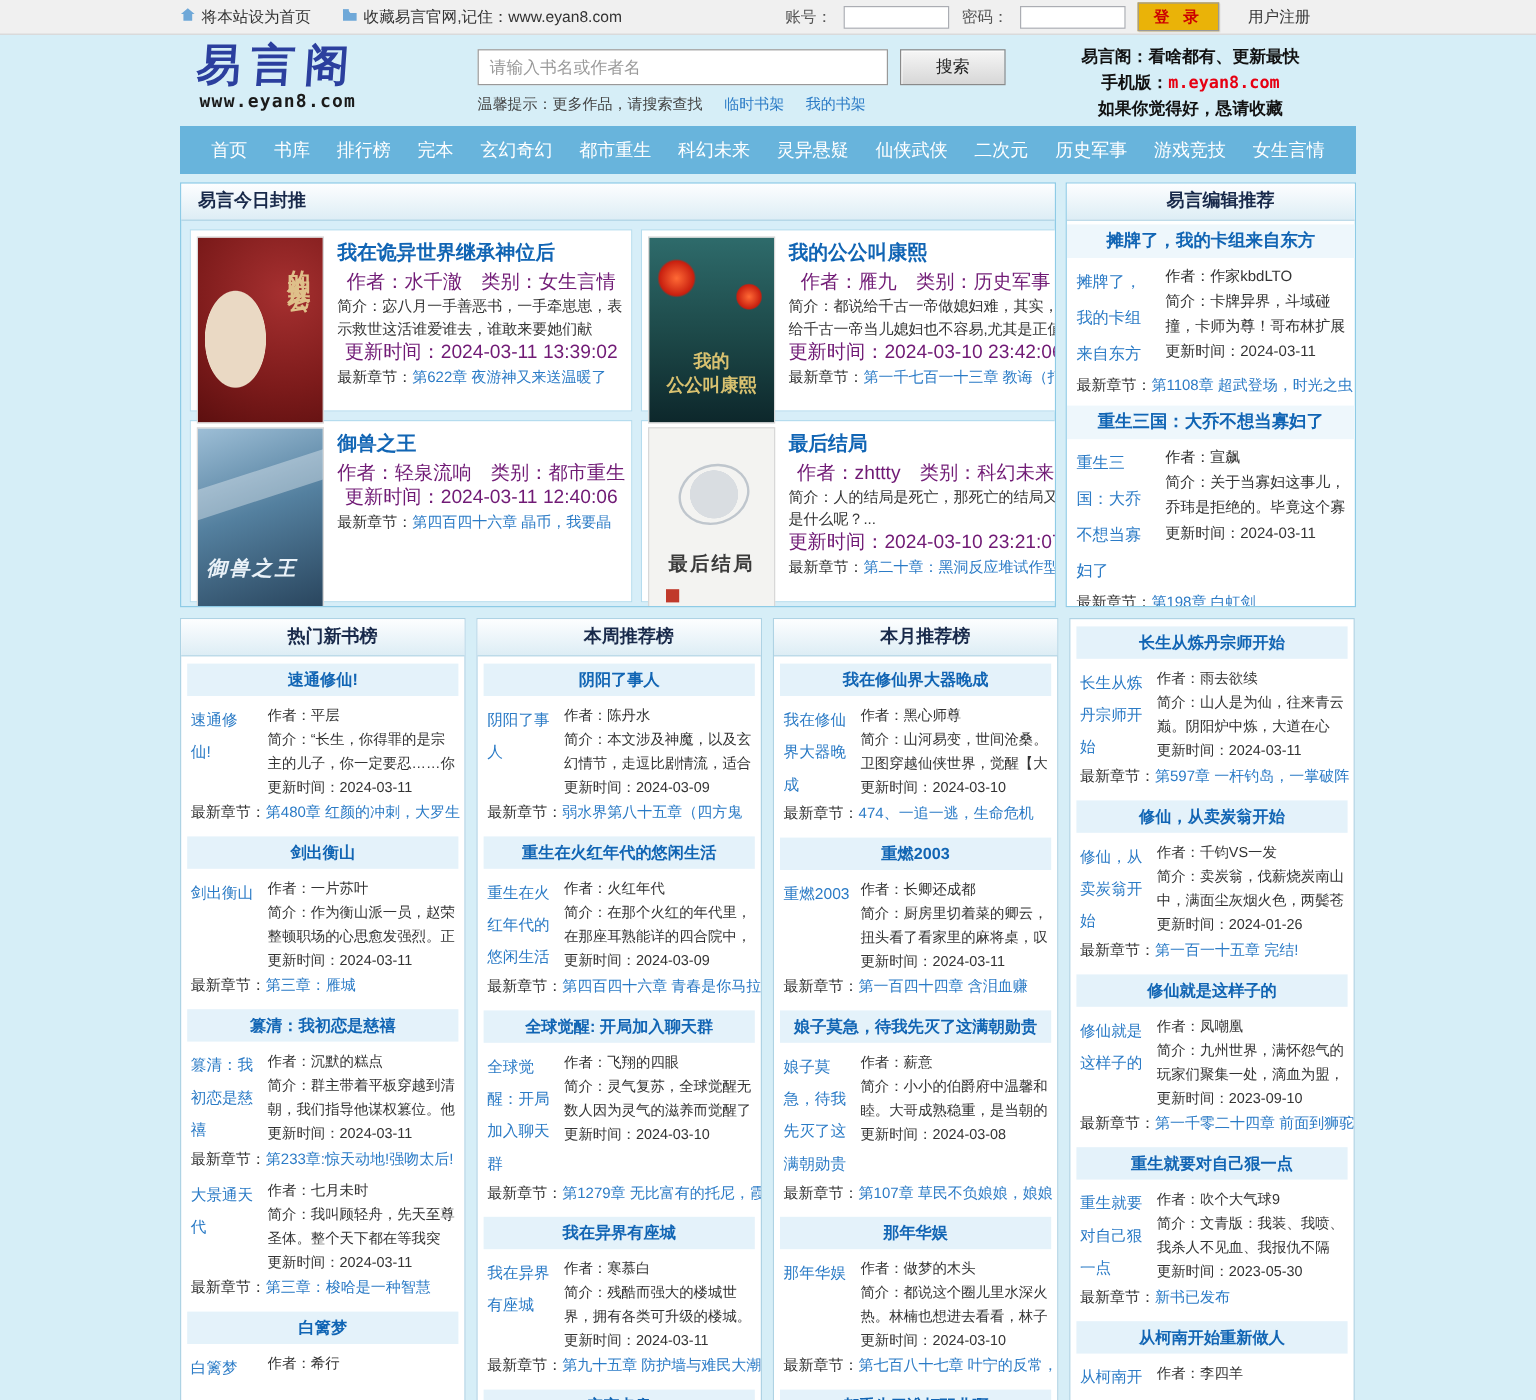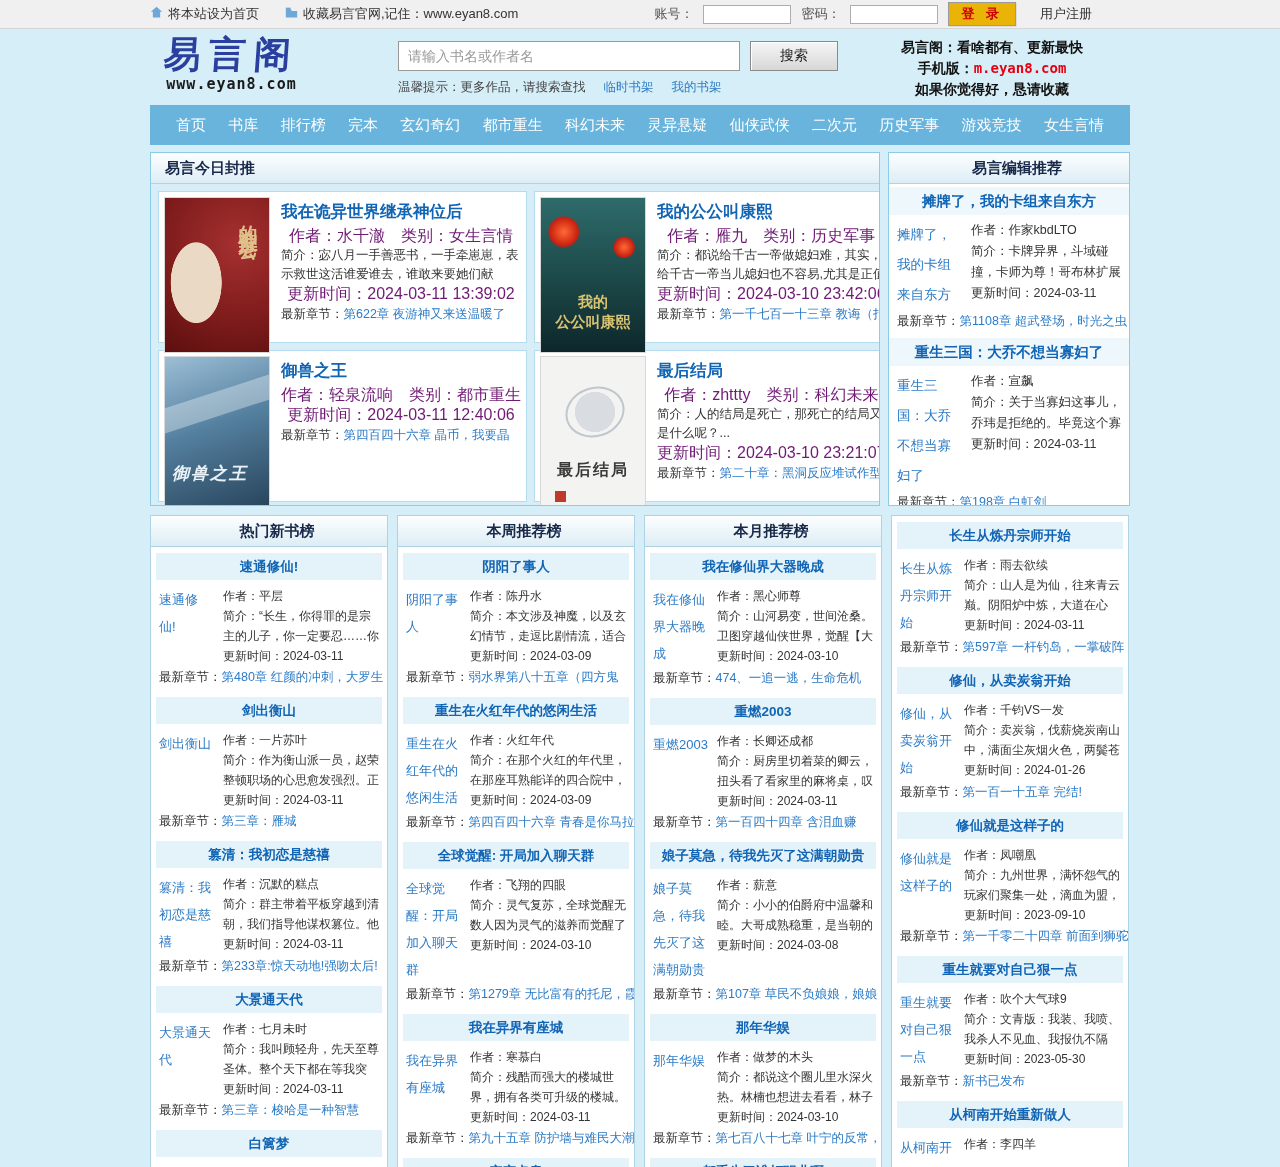--- a/index.html
+++ b/index.html
@@ -276,21 +276,20 @@
           <div class="rk-mini">篡清：我
 初恋是慈
 禧</div>
           <div class="rk-info">
             <div class="rk-line">作者：沉默的糕点</div>
             <div class="rk-intro">简介：群主带着平板穿越到清朝，我们指导他谋权篡位。他死</div>
             <div class="rk-line">更新时间：2024-03-11</div>
           </div>
         </div>
         <div class="lat"><span>最新章节：</span><a>第233章:惊天动地!强吻太后!</a></div>
-        <div class="rk-title">大景通天代</div>
         <div class="rk-row">
           <div class="rk-mini">大景通天
 代</div>
           <div class="rk-info">
             <div class="rk-line">作者：七月未时</div>
             <div class="rk-intro">简介：我叫顾轻舟，先天至尊圣体。整个天下都在等我突破。但</div>
             <div class="rk-line">更新时间：2024-03-11</div>
           </div>
         </div>
         <div class="lat"><span>最新章节：</span><a>第三章：梭哈是一种智慧</a></div>

